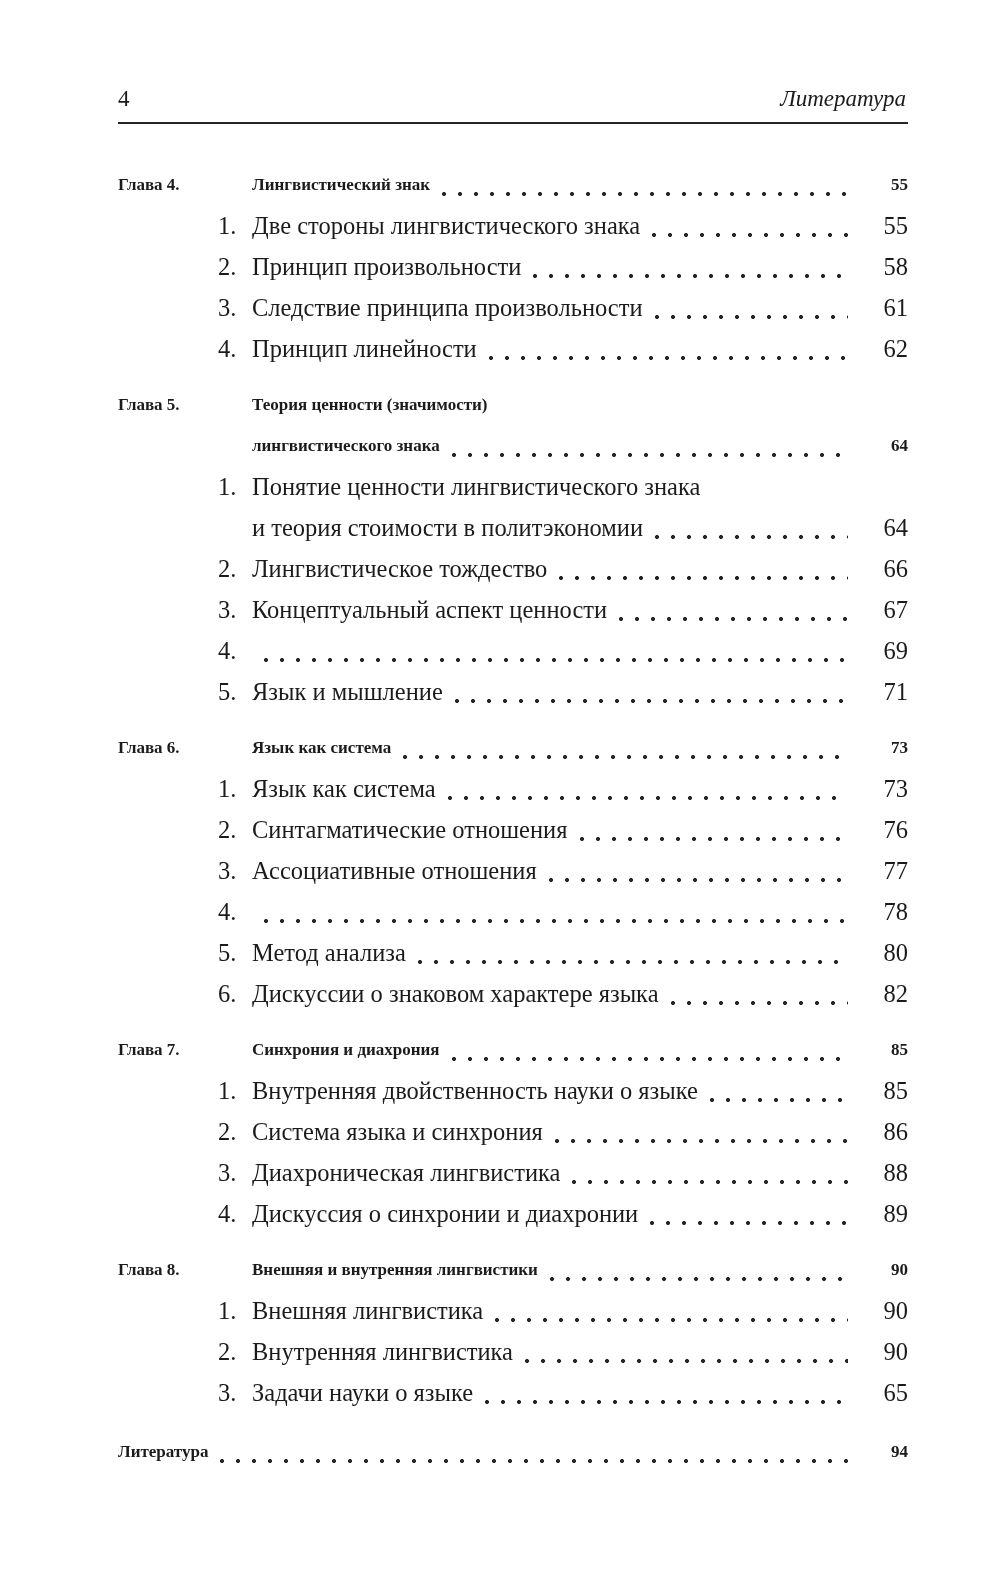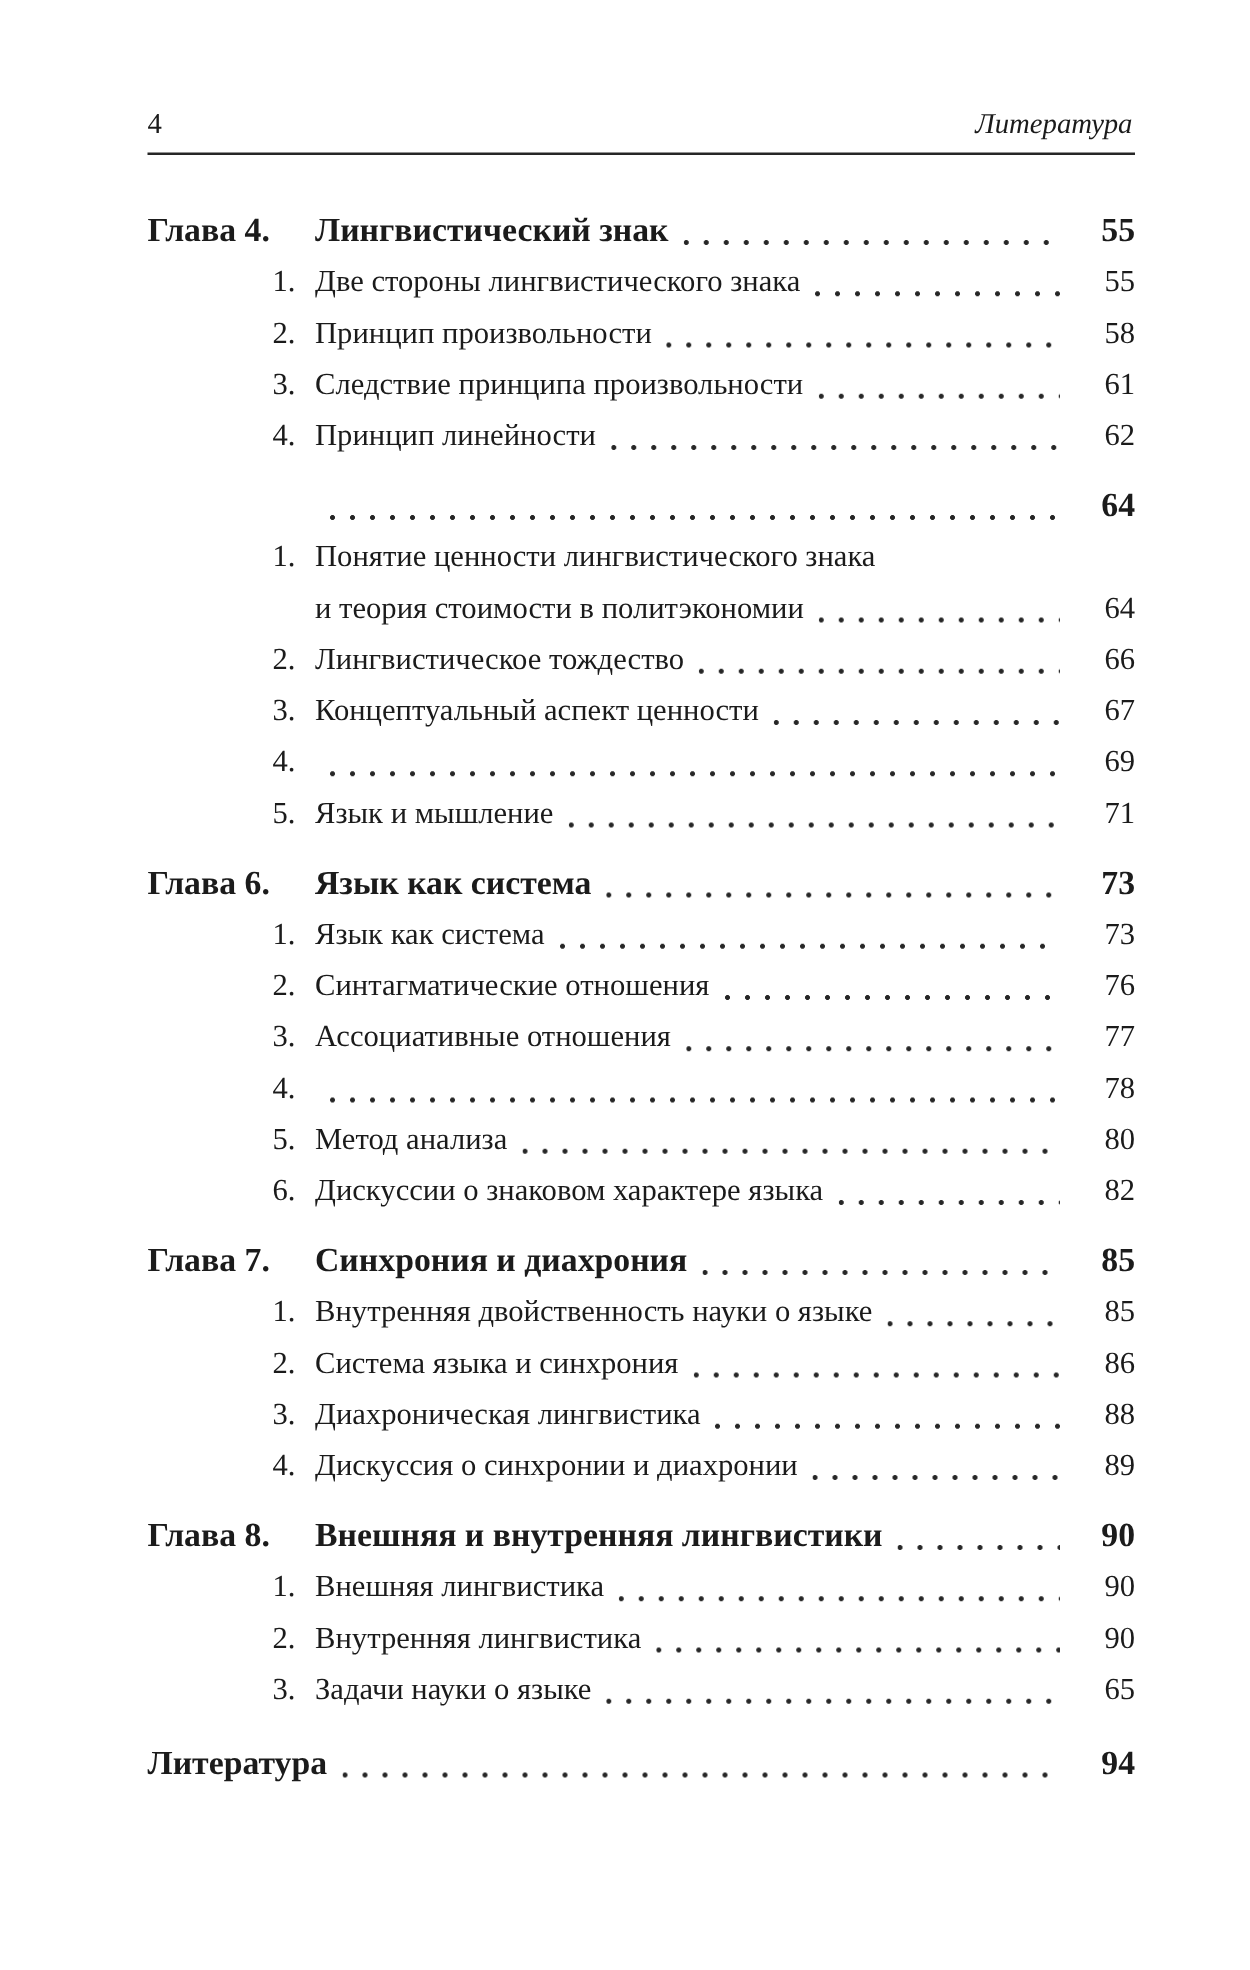--- a/index.html
+++ b/index.html
@@ -19,21 +19,21 @@
     display: flex;
     justify-content: space-between;
     align-items: baseline;
     font-size: 23px;
     padding: 0 2px 10px 0;
   }
   .runhead { font-style: italic; }
   .rule { height: 2px; background: #262626; }
   .toc { padding-top: 40px; font-size: 24.5px; }
   .trow { display: flex; align-items: baseline; line-height: 41px; white-space: nowrap; }
-  .chead { font-weight: 700; font-size: 27px; }
+  .chead { font-weight: 700; font-size: 17px; }
   .chapter { margin-top: 15px; }
   .chapter:first-child { margin-top: 0; }
   .clabel { flex: 0 0 134px; }
   .chead.cont { padding-left: 134px; }
   .item { margin-left: 100px; }
   .item.cont { margin-left: 134px; }
   .inum { flex: 0 0 34px; }
   .leader {
     flex: 1 1 20px;
     min-width: 14px;
@@ -84,21 +84,26 @@
           <span class="pnum">61</span>
         </div>
         <div class="trow item">
           <span class="inum">4.</span>
           <span class="ititle">Принцип линейности</span>
           <span class="leader"></span>
           <span class="pnum">62</span>
         </div>
       </section>
       <section class="chapter">
+        <div class="trow chead">
+          <span class="clabel">Глава 5.</span>
+          <span class="ctitle">Теория ценности (значимости)</span>
+        </div>
         <div class="trow chead cont">
+          <span class="ctitle">лингвистического знака</span>
           <span class="leader"></span>
           <span class="pnum">64</span>
         </div>
         <div class="trow item">
           <span class="inum">1.</span>
           <span class="ititle">Понятие ценности лингвистического знака</span>
         </div>
         <div class="trow item cont">
           <span class="ititle">и теория стоимости в политэкономии</span>
           <span class="leader"></span>

